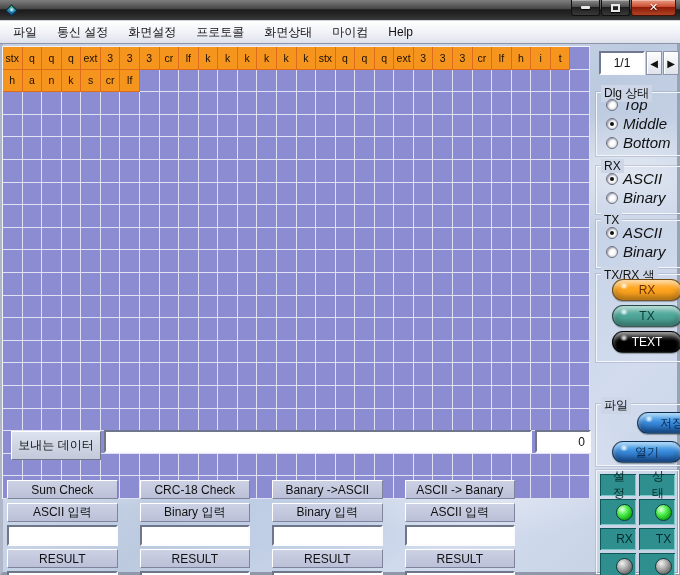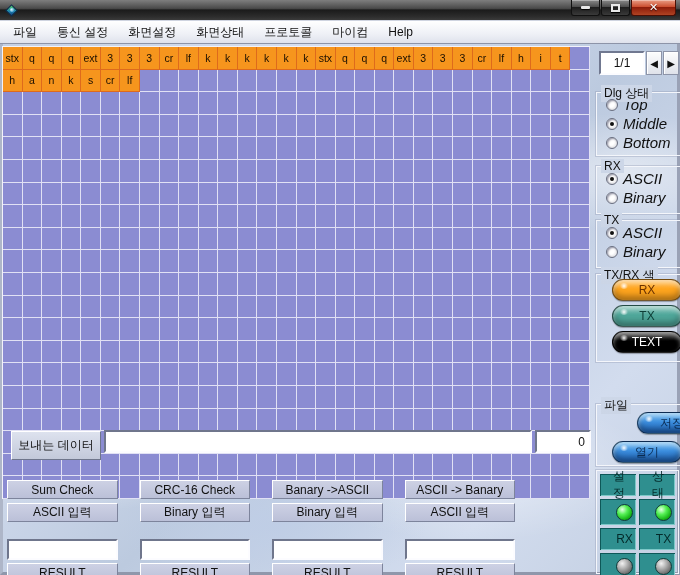--- a/index.html
+++ b/index.html
@@ -150,21 +150,21 @@
   .sendcount { position:absolute; left:532px; top:0; width:56px; height:23px;
     display:flex; align-items:center; justify-content:flex-end; padding-right:4px; }
 
   
   .tools {
     position:absolute; left:4px; top:480px; width:508px; height:114px;
     display:grid; grid-template-columns:repeat(4,1fr); column-gap:22px;
   }
   .toolcol { display:flex; flex-direction:column; }
   .strip {
-    height:19px; margin-bottom:17px;
+    height:19px; margin-bottom:3px;
     background:linear-gradient(180deg,#cdd1e4,#bbc0d8);
     border:1px solid; border-color:#ffffff #7d849c #7d849c #ffffff;
     display:flex; align-items:center; justify-content:center; font-size:12px; color:#111;
   }
   .strip.hdr { margin-bottom:4px; }
   .tfield { height:21px; width:100%; margin-bottom:3px; padding:0 3px; outline:none; }
 </style>
 </head>
 <body>
 
@@ -185,22 +185,22 @@
       <div class="winbtn closeb">
           <span class="glyph-close">✕</span>
         </div>
     </div>
   </div>
 
   <div class="menubar" id="menubar">
       <span class="menu-item">파일</span>
       <span class="menu-item">통신 설정</span>
       <span class="menu-item">화면설정</span>
+      <span class="menu-item">프로토콜</span>
       <span class="menu-item">화면상태</span>
-      <span class="menu-item">프로토콜</span>
       <span class="menu-item">마이컴</span>
       <span class="menu-item">Help</span>
     </div>
 
   <div class="grid" id="grid">
       <div class="gcell filled">stx</div>
       <div class="gcell filled">q</div>
       <div class="gcell filled">q</div>
       <div class="gcell filled">q</div>
       <div class="gcell filled">ext</div>
@@ -905,21 +905,21 @@
 
   <div class="tools" id="tools">
       <div class="toolcol">
         <div class="strip hdr">Sum Check</div>
         <div class="strip">ASCII 입력</div>
         <input class="sunken tfield" style="">
         <div class="strip">RESULT</div>
         <input class="sunken tfield" style="">
       </div>
       <div class="toolcol">
-        <div class="strip hdr">CRC-16 Check</div>
+        <div class="strip hdr">CRC-18 Check</div>
         <div class="strip">Binary 입력</div>
         <input class="sunken tfield" style="">
         <div class="strip">RESULT</div>
         <input class="sunken tfield" style="">
       </div>
       <div class="toolcol">
         <div class="strip hdr">Banary -&gt;ASCII</div>
         <div class="strip">Binary 입력</div>
         <input class="sunken tfield" style="">
         <div class="strip">RESULT</div>

